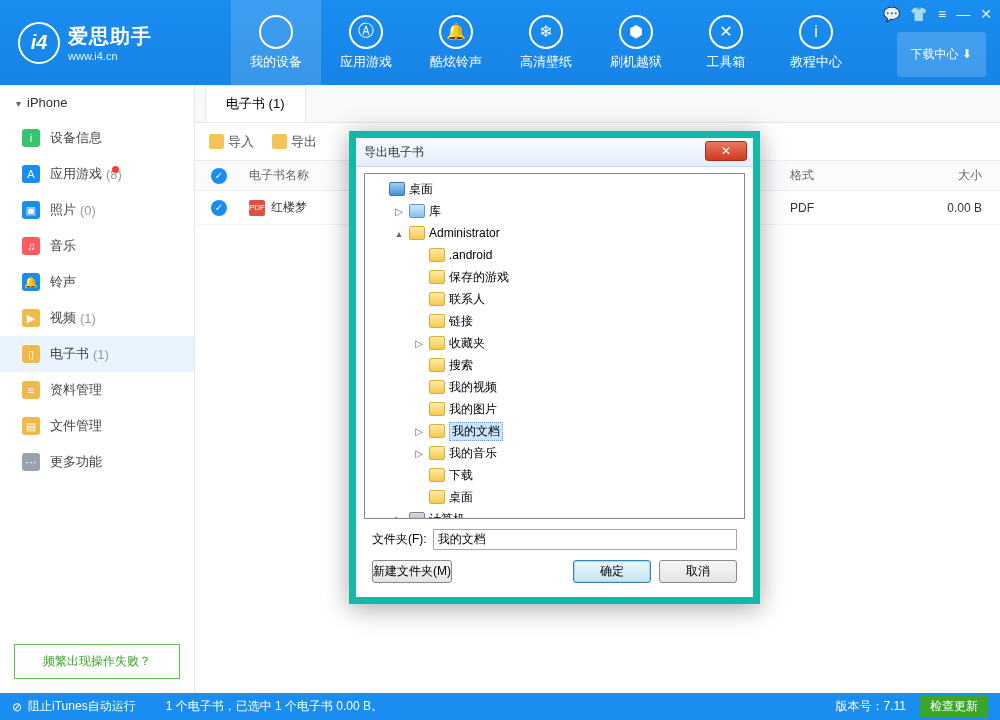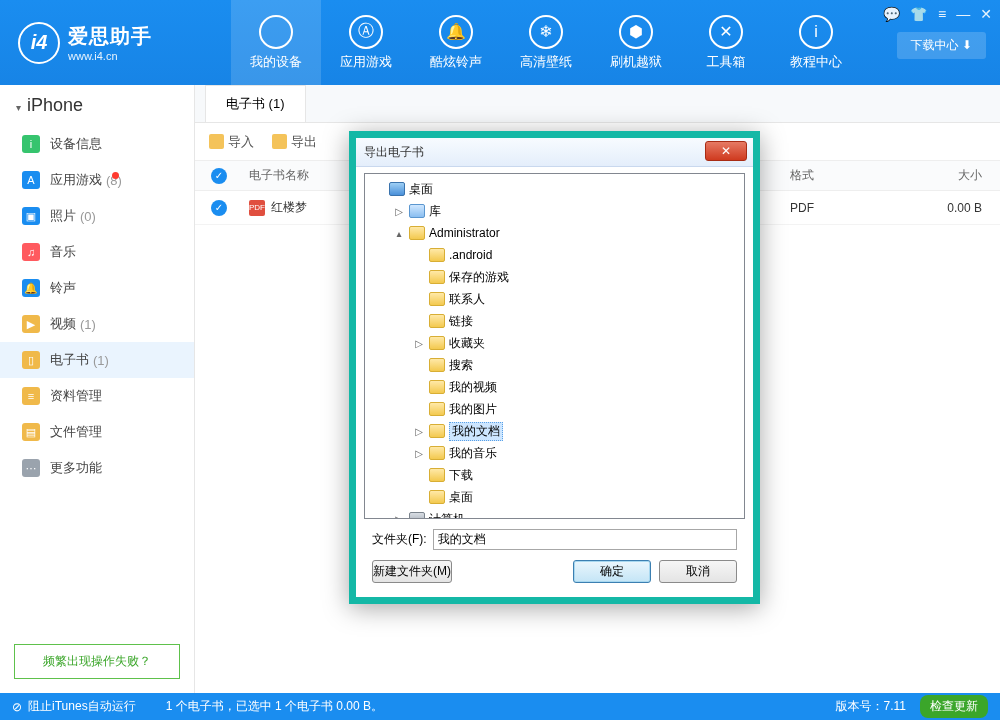--- a/index.html
+++ b/index.html
@@ -13,26 +13,26 @@
 .logo-title { font-size: 20px; font-weight: bold; letter-spacing: 1px; }
 .logo-sub { font-size: 11px; opacity: .9; }
 
 .nav { display: flex; height: 100%; }
 .nav-item { width: 90px; display: flex; flex-direction: column; align-items: center; justify-content: center; cursor: pointer; font-size: 13px; }
 .nav-item.active { background: rgba(255,255,255,.15); }
 .nav-icon { width: 34px; height: 34px; border: 2px solid #fff; border-radius: 50%; display: flex; align-items: center; justify-content: center; margin-bottom: 4px; font-size: 16px; }
 
 .win-controls { position: absolute; top: 6px; right: 8px; display: flex; gap: 10px; font-size: 14px; }
 .win-controls span { cursor: pointer; opacity: .9; }
-.download-btn { position: absolute; top: 32px; right: 14px; background: rgba(255,255,255,.18); padding: 5px 14px; border-radius: 3px; font-size: 12px; cursor: pointer; }
+.download-btn { position: absolute; top: 32px; right: 14px; background: rgba(255,255,255,.18); padding: 14px 14px; border-radius: 3px; font-size: 12px; cursor: pointer; }
 
 
 .body { display: flex; height: 608px; }
 .sidebar { width: 195px; border-right: 1px solid #e6e6e6; background: #fff; display: flex; flex-direction: column; }
-.device-header { padding: 10px 16px; font-size: 18px; color: #333; cursor: pointer; }
+.device-header { padding: 10px 16px; font-size: 13px; color: #333; cursor: pointer; }
 .device-header::before { content: "▾"; margin-right: 6px; font-size: 10px; color: #666; }
 .side-list { flex: 1; }
 .side-item { display: flex; align-items: center; padding: 9px 18px 9px 22px; font-size: 13px; color: #444; cursor: pointer; position: relative; }
 .side-item.active { background: #eaf4fe; }
 .side-icon { width: 18px; height: 18px; margin-right: 10px; border-radius: 3px; display: inline-flex; align-items: center; justify-content: center; font-size: 11px; color: #fff; }
 .side-count { color: #999; margin-left: 4px; }
 .red-dot { width: 7px; height: 7px; background: #ff3b30; border-radius: 50%; position: absolute; left: 112px; top: 10px; }
 .help-link { margin: 14px; padding: 8px; border: 1px solid #5ec14b; color: #3ba62a; text-align: center; font-size: 12px; cursor: pointer; }
 
 .main { flex: 1; display: flex; flex-direction: column; }
@@ -49,21 +49,21 @@
 .col-format { width: 130px; }
 .col-size { width: 80px; text-align: right; padding-right: 18px; }
 .check-circle { width: 16px; height: 16px; background: #1a8df0; border-radius: 50%; display: inline-flex; align-items: center; justify-content: center; color: #fff; font-size: 10px; }
 .pdf-ico { width: 16px; height: 16px; background: #e04f3f; color: #fff; font-size: 8px; display: inline-flex; align-items: center; justify-content: center; border-radius: 2px; }
 
 
 .status { position: absolute; bottom: 0; left: 0; right: 0; height: 27px; background: #1a8df0; color: #fff; display: flex; align-items: center; font-size: 12px; padding: 0 12px; }
 .status .left { display: flex; align-items: center; gap: 6px; }
 .status .mid { margin-left: 30px; }
 .status .right { margin-left: auto; display: flex; align-items: center; gap: 14px; }
-.update-btn { background: #3ba62a; padding: 3px 10px; border-radius: 8px; cursor: pointer; }
+.update-btn { background: #3ba62a; padding: 3px 10px; border-radius: 2px; cursor: pointer; }
 
 
 .dialog-backdrop { position: absolute; inset: 0; }
 .dialog { position: absolute; left: 349px; top: 131px; width: 411px; background: #fff; border: 7px solid #14b8a6; box-shadow: 0 4px 24px rgba(0,0,0,.35); }
 .dlg-title { height: 29px; background: linear-gradient(#f7fbff,#e4eefb); border-bottom: 1px solid #c9d8ee; display: flex; align-items: center; padding: 0 8px; font-size: 12px; color: #333; position: relative; }
 .dlg-close { position: absolute; right: 6px; top: 3px; width: 42px; height: 20px; background: linear-gradient(#e67a64,#cf3a1f); border: 1px solid #a82c15; border-radius: 3px; color: #fff; display: flex; align-items: center; justify-content: center; font-size: 12px; cursor: pointer; }
 .dlg-body { padding: 6px 8px 2px; }
 .tree-box { border: 1px solid #828790; height: 346px; overflow: auto; background: #fff; font-size: 12px; padding: 4px 2px; }
 .tree-item { display: flex; align-items: center; height: 22px; cursor: pointer; }
 .tree-item .exp { width: 12px; text-align: center; color: #666; font-size: 10px; }

